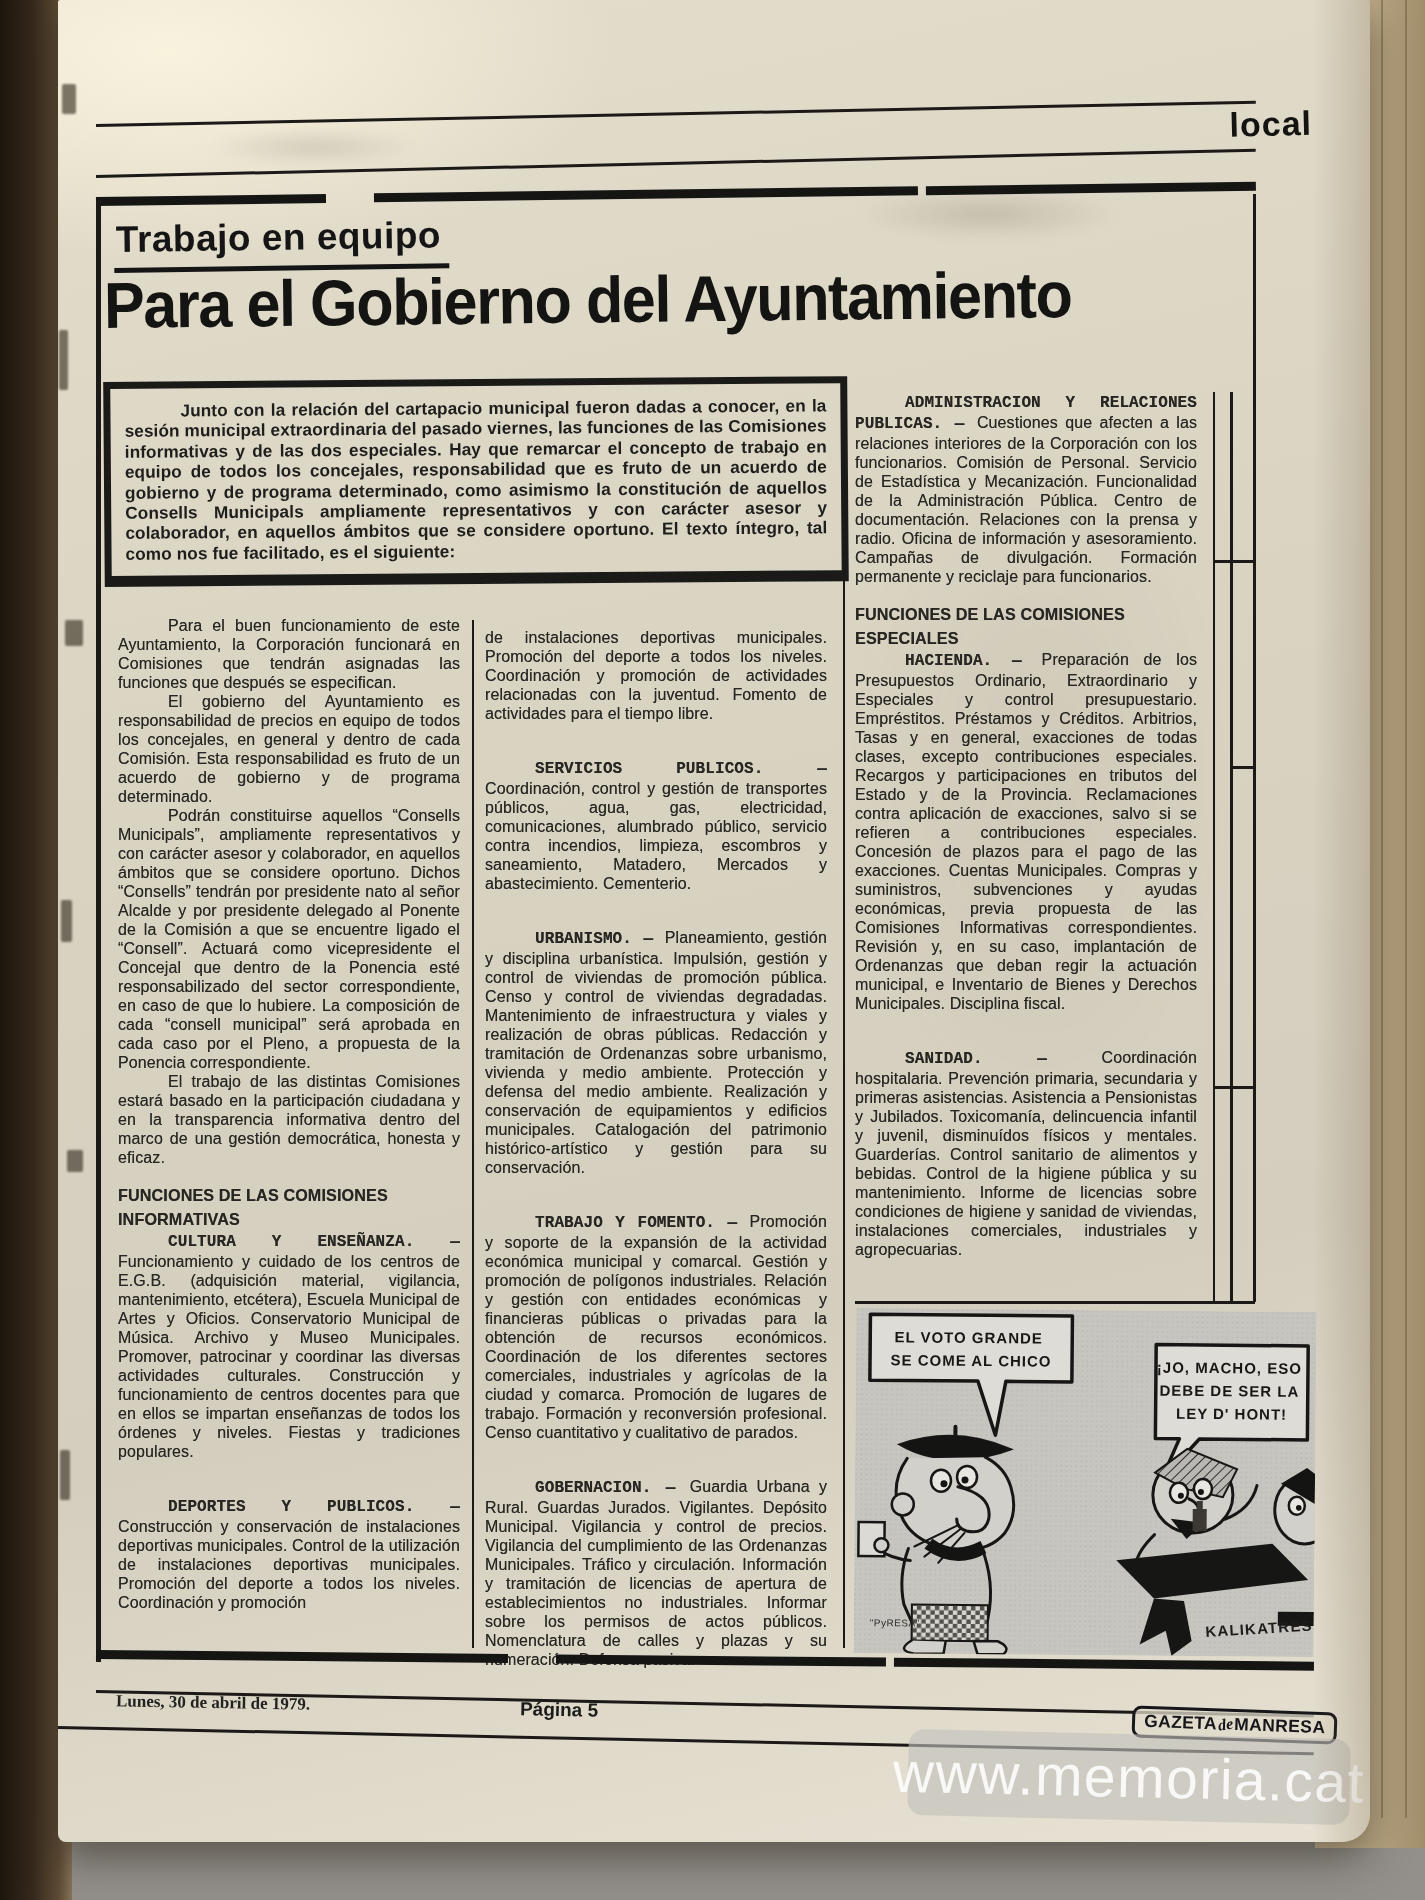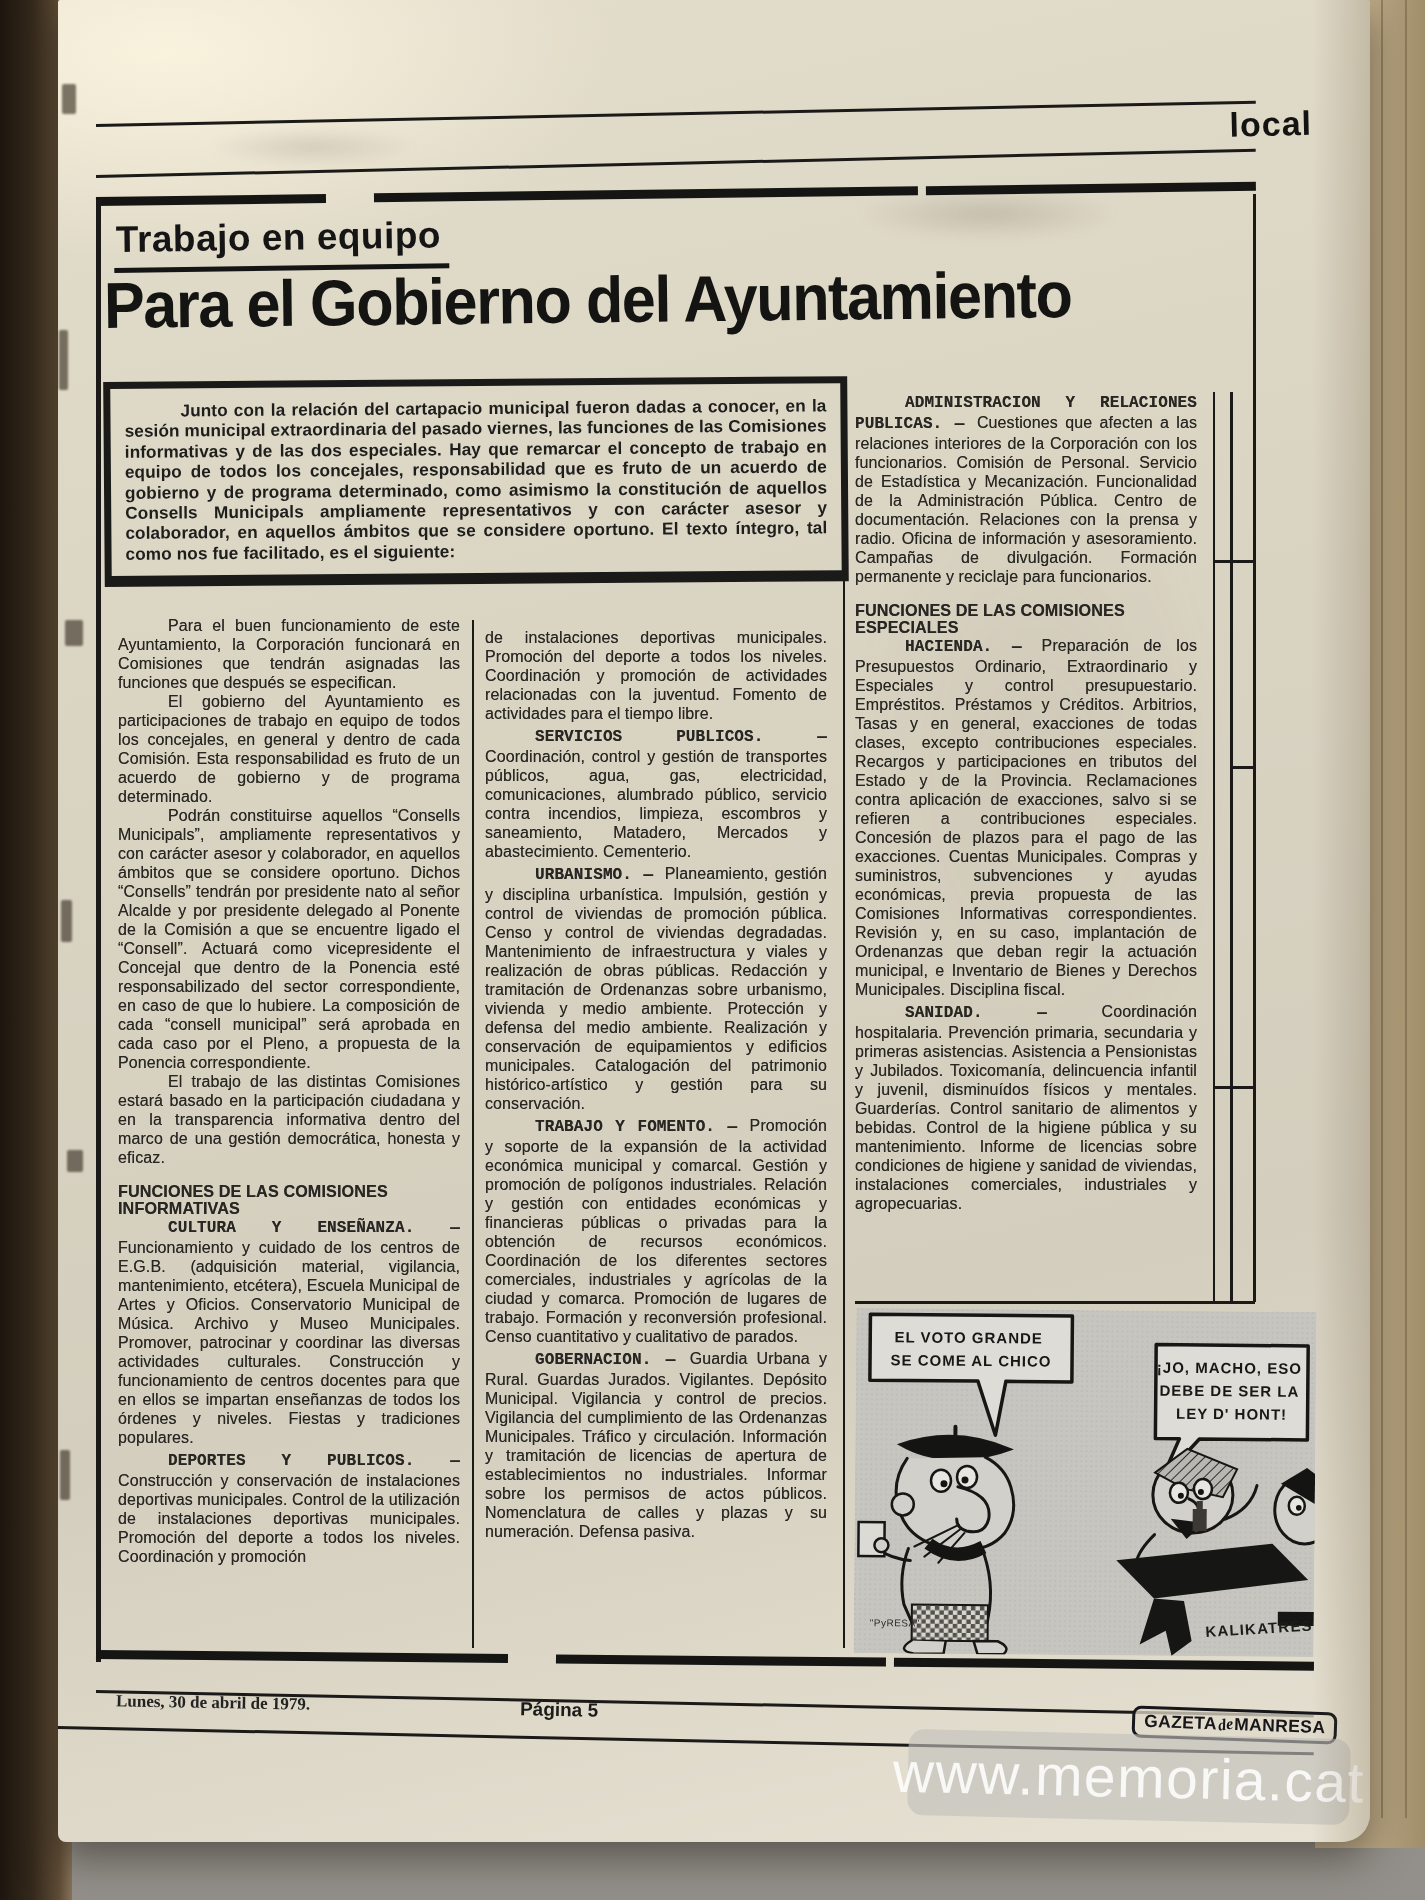--- a/index.html
+++ b/index.html
@@ -40,22 +40,22 @@
   .lead-box{position:absolute;left:46px;top:382px;width:744px;box-sizing:border-box;
             border:7px solid #1a1a19;border-bottom-width:11px;padding:12px 14px;
             transform:rotate(-.45deg);transform-origin:left center;}
   .lead-box p{margin:0;font-size:17.2px;line-height:20.4px;font-weight:bold;text-align:justify;
               text-indent:56px;color:#1e1e1d;letter-spacing:.1px;}
   
   .col{position:absolute;width:342px;text-align:justify;color:#272623;
        font-size:16px;line-height:19px;letter-spacing:.1px;}
   .col p{margin:0;text-indent:50px;text-shadow:0 0 .5px rgba(30,28,24,.6);}
   .col p.noindent{text-indent:0;margin-top:12px;}
-  .col .gap{margin-top:3px;}
-  .col h3{margin:16px 0 0;font-size:16.2px;line-height:17px;white-space:pre-line;
+  .col .gap{margin-top:35px;}
+  .col h3{margin:16px 0 0;font-size:16.2px;line-height:24px;white-space:pre-line;
           text-shadow:0 0 .5px rgba(30,28,24,.6);font-weight:bold;}
   .runin{font-weight:bold;font-family:Liberation Mono, monospace;}
   #col1{left:60px;top:616px;}
   #col2{left:427px;top:616px;}
   #col3{left:797px;top:392px;}
   
   .cartoon{position:absolute;left:797px;top:1308px;width:460px;height:345px;
            transform:rotate(.5deg);transform-origin:left center;}
   .bub{font-family:"Liberation Sans",sans-serif;font-weight:bold;font-size:15px;letter-spacing:1px;fill:#171716;}
   .sig{font-family:"Liberation Sans",sans-serif;font-weight:bold;font-size:15px;letter-spacing:1.2px;fill:#1c1c1b;}
@@ -125,21 +125,21 @@
     <div class="vr" style="left:785px;top:394px;height:1254px;width:2px;"></div>
 
     <div class="vr" style="left:1155px;top:392px;height:910px;width:2px;"></div>
     <div class="vr" style="left:1172px;top:392px;height:912px;"></div>
     <div class="hr" style="left:1155px;top:560px;width:43px;"></div>
     <div class="hr" style="left:1172px;top:766px;width:26px;"></div>
     <div class="hr" style="left:1155px;top:1086px;width:43px;"></div>
 
     <div class="col" id="col1">
         <p>Para el buen funcionamiento de este Ayuntamiento, la Corporación funcionará en Comisiones que tendrán asignadas las funciones que después se especifican.</p>
-        <p>El gobierno del Ayuntamiento es participaciones de trabajo en equipo de todos los concejales, en general y dentro de cada Comisión. Esta responsabilidad es fruto de un acuerdo de gobierno y de programa determinado.</p>
+        <p>El gobierno del Ayuntamiento es responsabilidad de precios en equipo de todos los concejales, en general y dentro de cada Comisión. Esta responsabilidad es fruto de un acuerdo de gobierno y de programa determinado.</p>
         <p>Podrán constituirse aquellos “Consells Municipals”, ampliamente representativos y con carácter asesor y colaborador, en aquellos ámbitos que se considere oportuno. Dichos “Consells” tendrán por presidente nato al señor Alcalde y por presidente delegado al Ponente de la Comisión a que se encuentre ligado el “Consell”. Actuará como vicepresidente el Concejal que dentro de la Ponencia esté responsabilizado del sector correspondiente, en caso de que lo hubiere. La composición de cada “consell municipal” será aprobada en cada caso por el Pleno, a propuesta de la Ponencia correspondiente.</p>
         <p>El trabajo de las distintas Comisiones estará basado en la participación ciudadana y en la transparencia informativa dentro del marco de una gestión democrática, honesta y eficaz.</p>
         <h3>FUNCIONES DE LAS COMISIONES
 INFORMATIVAS</h3>
         <p><span class="runin">CULTURA Y ENSEÑANZA. — </span>Funcionamiento y cuidado de los centros de E.G.B. (adquisición material, vigilancia, mantenimiento, etcétera), Escuela Municipal de Artes y Oficios. Conservatorio Municipal de Música. Archivo y Museo Municipales. Promover, patrocinar y coordinar las diversas actividades culturales. Construcción y funcionamiento de centros docentes para que en ellos se impartan enseñanzas de todos los órdenes y niveles. Fiestas y tradiciones populares.</p>
         <p class="gap"><span class="runin">DEPORTES Y PUBLICOS. — </span>Construcción y conservación de instalaciones deportivas municipales. Control de la utilización de instalaciones deportivas municipales. Promoción del deporte a todos los niveles. Coordinación y promoción</p>
       </div>
     <div class="col" id="col2">
         <p class="noindent">de instalaciones deportivas municipales. Promoción del deporte a todos los niveles. Coordinación y promoción de actividades relacionadas con la juventud. Fomento de actividades para el tiempo libre.</p>
         <p class="gap"><span class="runin">SERVICIOS PUBLICOS. — </span>Coordinación, control y gestión de transportes públicos, agua, gas, electricidad, comunicaciones, alumbrado público, servicio contra incendios, limpieza, escombros y saneamiento, Matadero, Mercados y abastecimiento. Cementerio.</p>

